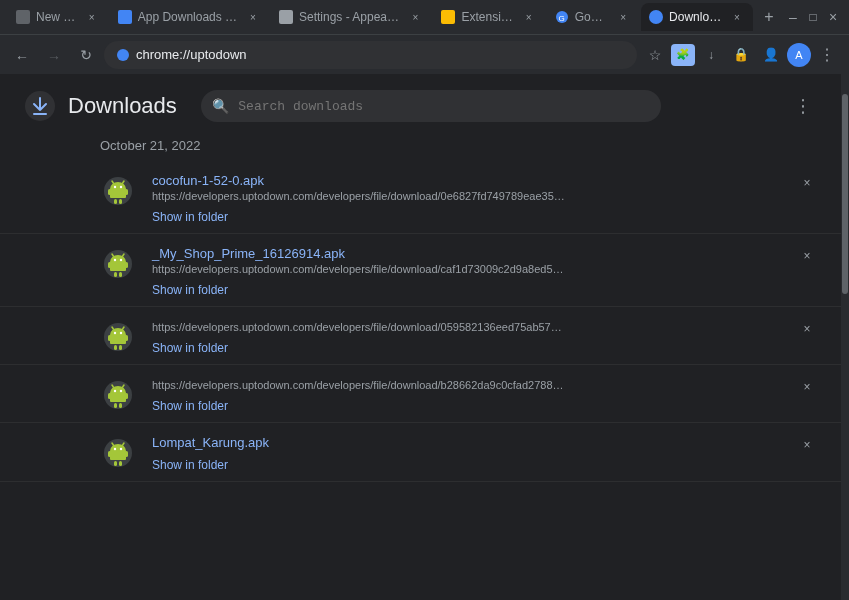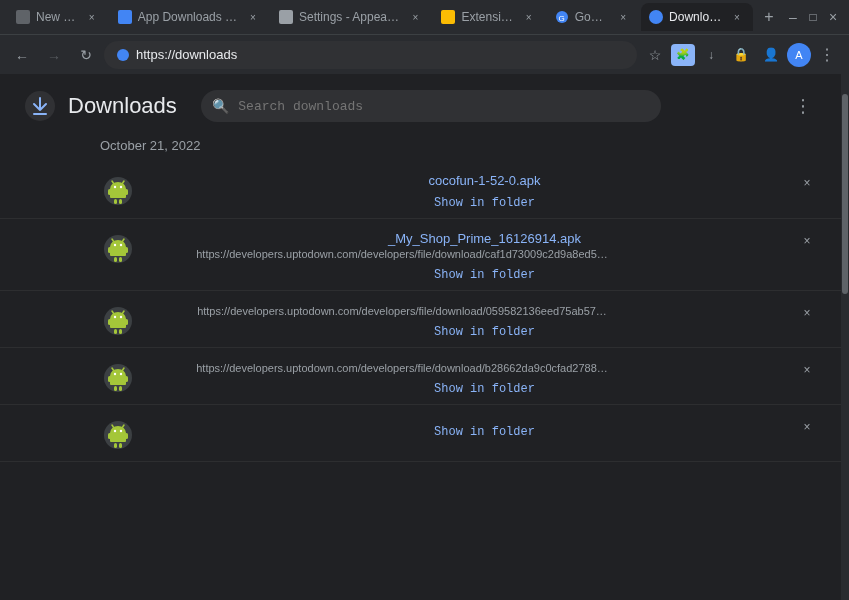--- a/index.html
+++ b/index.html
@@ -40,26 +40,26 @@
     .downloads-header { padding: 16px 24px 8px 24px; display: flex; align-items: center; justify-content: space-between; }
     .downloads-title { font-size: 22px; font-weight: 400; color: #e8eaed; display: flex; align-items: center; gap: 12px; }
     .downloads-logo { width: 32px; height: 32px; }
     .search-bar { flex: 1; max-width: 460px; height: 32px; background: #303134; border-radius: 16px; display: flex; align-items: center; padding: 0 12px; gap: 8px; margin: 0 24px; }
     .search-icon { color: #9aa0a6; font-size: 14px; }
     .search-input { background: transparent; border: none; outline: none; color: #e8eaed; font-size: 13px; flex: 1; font-family: Liberation Mono, monospace; }
     .more-btn { width: 28px; height: 28px; display: flex; align-items: center; justify-content: center; border-radius: 50%; color: #9aa0a6; cursor: pointer; font-size: 18px; margin-left: auto; }
 
     .date-label { color: #9aa0a6; font-size: 13px; padding: 8px 28px 8px 100px; }
 
-    .download-item { display: flex; align-items: flex-start; padding: 12px 24px 8px 100px; border-bottom: 1px solid #2d2e30; position: relative; background: #202124; text-align: center; }
+    .download-item { display: flex; align-items: flex-start; padding: 12px 24px 8px 100px; border-bottom: 1px solid #2d2e30; position: relative; background: #202124; }
     .item-icon { width: 36px; height: 36px; flex-shrink: 0; margin-right: 16px; display: flex; align-items: center; justify-content: center; }
     .item-details { flex: 1; }
     .item-filename { color: #8ab4f8; font-size: 13px; font-weight: 500; text-decoration: none; cursor: pointer; }
     .item-url { color: #9aa0a6; font-size: 11px; margin-top: 2px; overflow: hidden; text-overflow: ellipsis; white-space: nowrap; max-width: 500px; }
-    .item-action { color: #8ab4f8; font-size: 12px; margin-top: 8px; cursor: pointer; display: inline-block; font-family: Liberation Mono, monospace; }
+    .item-action { color: #8ab4f8; font-size: 12px; margin-top: 8px; cursor: pointer; display: inline-block; }
     .item-close { position: absolute; right: 24px; top: 12px; width: 20px; height: 20px; display: flex; align-items: center; justify-content: center; border-radius: 50%; color: #9aa0a6; font-size: 12px; cursor: pointer; }
 
     
     .main-content::-webkit-scrollbar { width: 8px; }
     .main-content::-webkit-scrollbar-track { background: #292b2f; }
     .main-content::-webkit-scrollbar-thumb { background: #5f6368; border-radius: 4px; }
 
     
     .favicon-new-tab { width: 14px; height: 14px; background: #5f6368; border-radius: 2px; }
     .favicon-app { width: 14px; height: 14px; background: #4285f4; border-radius: 2px; display: flex; align-items: center; justify-content: center; }
@@ -126,21 +126,21 @@
   <div class="toolbar">
     <div class="nav-btn">←</div>
     <div class="nav-btn disabled">→</div>
     <div class="nav-btn">↻</div>
     <div class="address-bar">
       <div class="address-favicon">
         <svg width="14" height="14" viewBox="0 0 14 14">
             <circle cx="7" cy="7" r="6" fill="#4285f4"></circle>
           </svg>
       </div>
-      <span class="address-text">https://downloads</span>
+      <span class="address-text">chrome://uptodown</span>
     </div>
     <div class="toolbar-actions">
       <div class="toolbar-icon">☆</div>
       <div class="toolbar-icon purple-bg" style="font-size:11px;">🧩</div>
       <div class="toolbar-icon" style="font-size:12px;">↓</div>
       <div class="toolbar-icon" style="font-size:13px;">🔒</div>
       <div class="toolbar-icon" style="font-size:13px;">👤</div>
       <div class="profile-icon">
         <span>A</span>
       </div>
@@ -182,20 +182,21 @@
         <rect x="6" y="14" width="3" height="6" rx="1.5" fill="#a4c639"></rect>
         <rect x="23" y="14" width="3" height="6" rx="1.5" fill="#a4c639"></rect>
         <rect x="12" y="24" width="3" height="5" rx="1.5" fill="#a4c639"></rect>
         <rect x="17" y="24" width="3" height="5" rx="1.5" fill="#a4c639"></rect>
         <line x1="12" y1="9" x2="10" y2="6" stroke="#a4c639" stroke-width="1.5" stroke-linecap="round"></line>
         <line x1="20" y1="9" x2="22" y2="6" stroke="#a4c639" stroke-width="1.5" stroke-linecap="round"></line>
       </svg>
     </div>
     <div class="item-details">
       <div class="item-filename">cocofun-1-52-0.apk</div>
+      <div class="item-url">https://developers.uptodown.com/developers/file/download/0e6827fd749789eae35…</div>
       <span class="item-action">Show in folder</span>
     </div>
     <div class="item-close">×</div>
   </div>
           <div class="download-item">
     <div class="item-icon">
       <svg width="32" height="32" viewBox="0 0 32 32">
         <circle cx="16" cy="16" r="14" fill="#3c4043"></circle>
 
         <ellipse cx="16" cy="14" rx="8" ry="7" fill="#a4c639"></ellipse>
@@ -274,20 +275,21 @@
         <circle cx="19" cy="12" r="1.2" fill="white"></circle>
         <rect x="6" y="14" width="3" height="6" rx="1.5" fill="#a4c639"></rect>
         <rect x="23" y="14" width="3" height="6" rx="1.5" fill="#a4c639"></rect>
         <rect x="12" y="24" width="3" height="5" rx="1.5" fill="#a4c639"></rect>
         <rect x="17" y="24" width="3" height="5" rx="1.5" fill="#a4c639"></rect>
         <line x1="12" y1="9" x2="10" y2="6" stroke="#a4c639" stroke-width="1.5" stroke-linecap="round"></line>
         <line x1="20" y1="9" x2="22" y2="6" stroke="#a4c639" stroke-width="1.5" stroke-linecap="round"></line>
       </svg>
     </div>
     <div class="item-details">
+      <div class="item-filename">Lompat_Karung.apk</div>
       <span class="item-action">Show in folder</span>
     </div>
     <div class="item-close">×</div>
   </div>
         </div>
 
     </div>
 
     <div class="scrollbar-track">
       <div class="scrollbar-thumb"></div>

